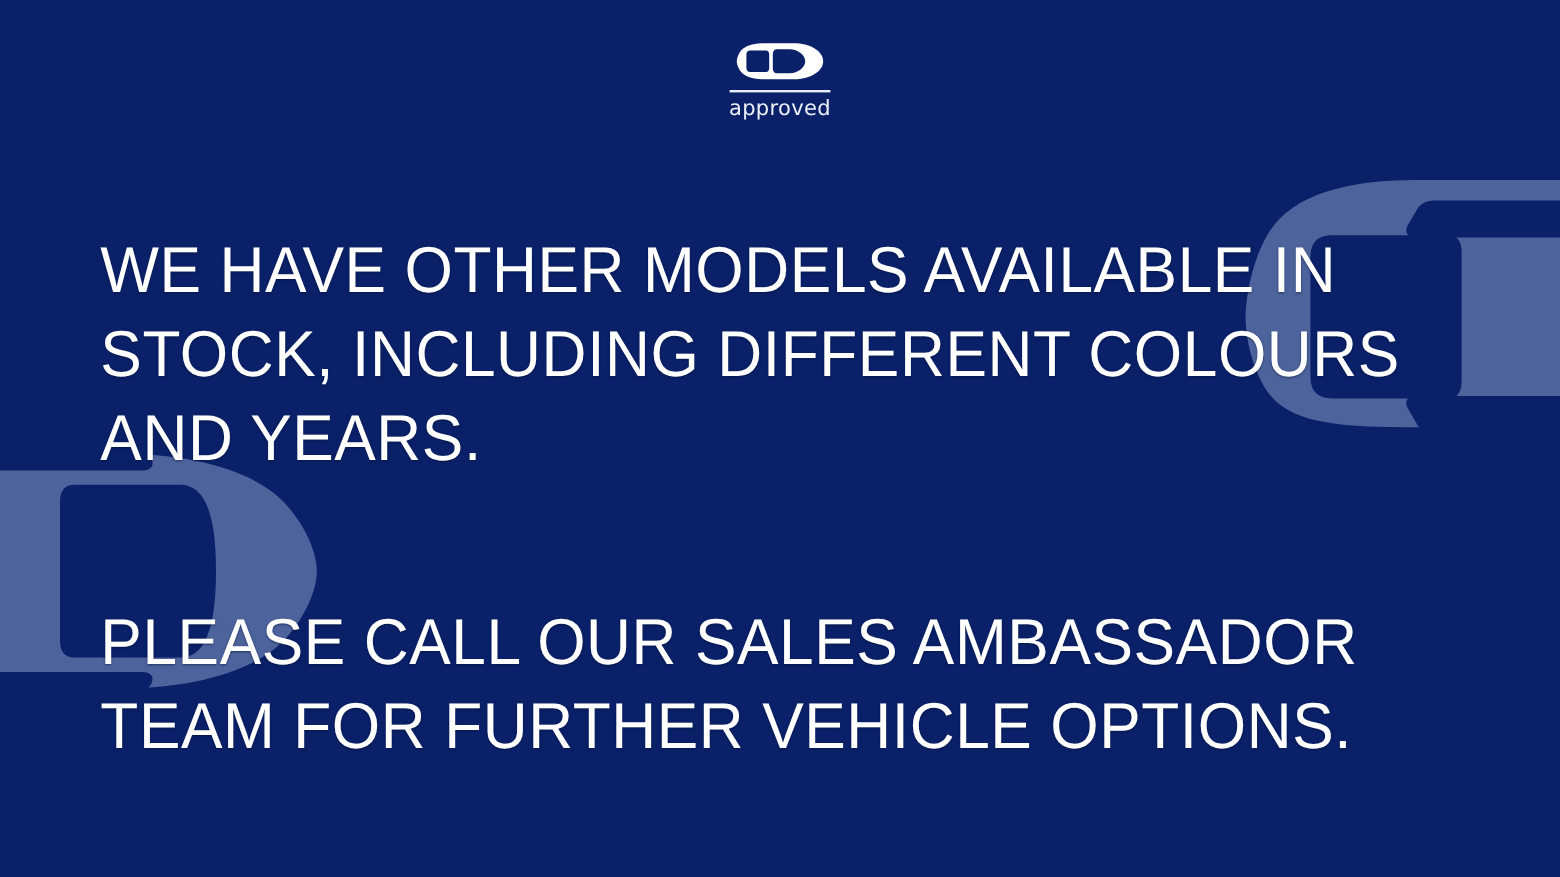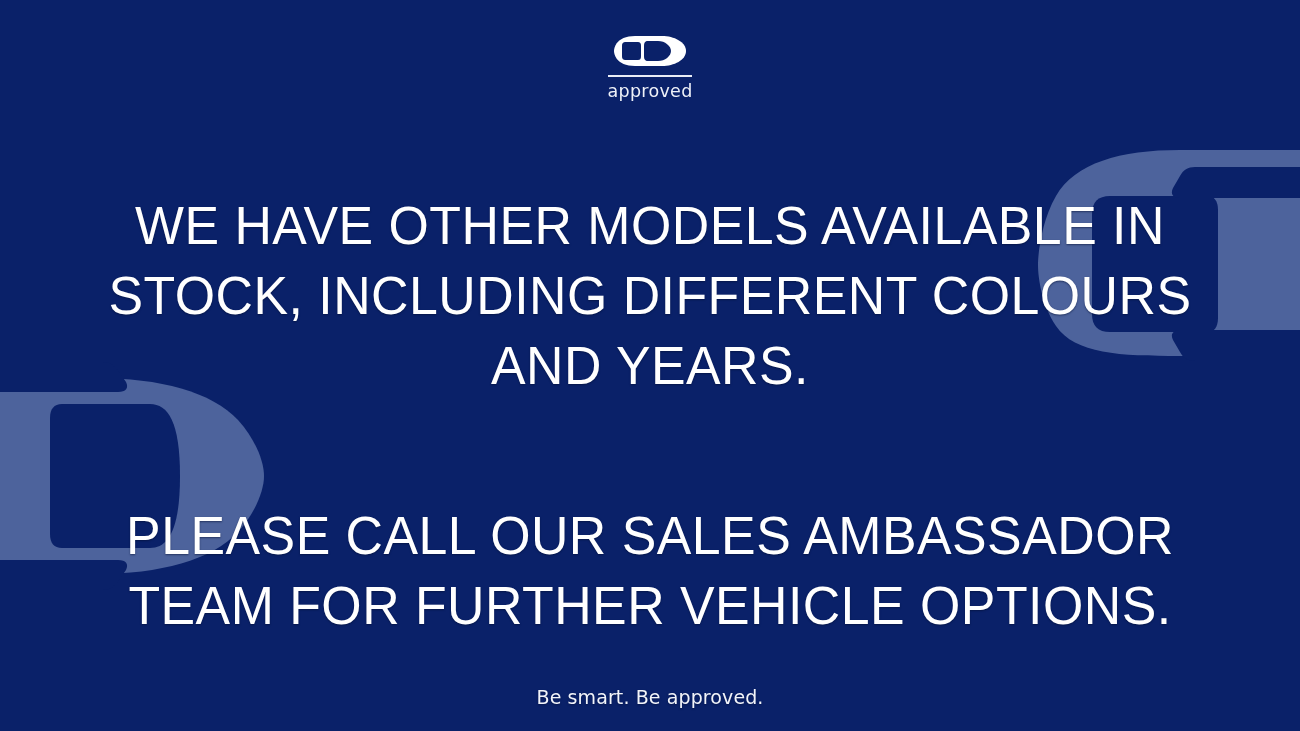--- a/index.html
+++ b/index.html
@@ -62,21 +62,20 @@
     font-weight: 400;
   }
 
   
   .copy {
     position: absolute;
     top: 190px;
     left: 0;
     width: 1300px;
     z-index: 6;
-    text-align: center;
   }
   .headline {
     color: #ffffff;
     font-family: "Liberation Sans", sans-serif;
     font-weight: 400;
     font-size: 54px;
     line-height: 70px;
     letter-spacing: 0.5px;
     transform: scaleX(0.96);
     transform-origin: center top;
@@ -190,16 +189,15 @@
                C52,27 58,22 58,17
                C58,12 52,7 45,7 Z"></path>
     </svg>
     <div class="logo-rule"></div>
     <div class="logo-word">approved</div>
   </div>
 
   <div class="copy">
     <p class="headline">WE HAVE OTHER MODELS AVAILABLE IN STOCK, INCLUDING DIFFERENT COLOURS AND YEARS.</p>
     <p class="headline">PLEASE CALL OUR SALES AMBASSADOR TEAM FOR FURTHER VEHICLE OPTIONS.</p>
-    <div class="tagline">Be smart. Be approved.</div>
   </div>
 
 </div>
 
 </body></html>

